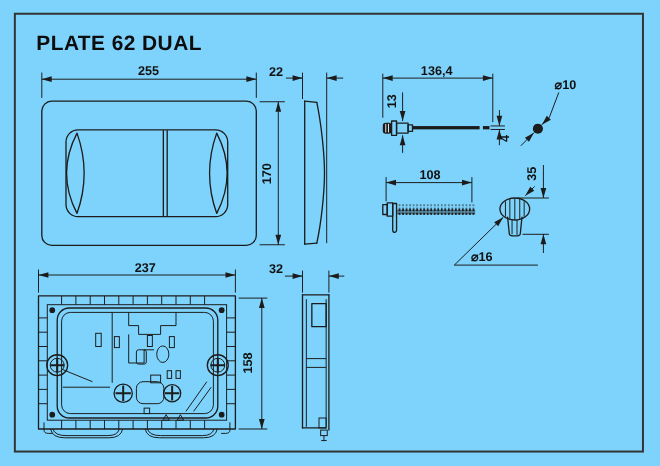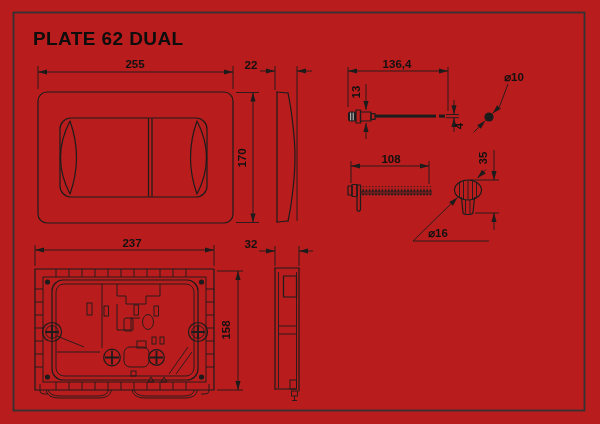--- a/index.html
+++ b/index.html
@@ -1,16 +1,16 @@
 <!DOCTYPE html>
 <html><head>
 <meta charset="utf-8">
 <style>
   html,body{margin:0;padding:0;background:#fff;}
-  .sheet{position:relative;width:600px;height:424px;background:#b91c1c;overflow:hidden;
+  .sheet{position:relative;width:600px;height:424px;background:#7dd3fc;overflow:hidden;
          font-family:"Liberation Sans", sans-serif;}
   svg{display:block;}
   .ln{stroke:#1c1c1c;stroke-width:1.2;fill:none;stroke-linecap:round;stroke-linejoin:round;}
   .thin{stroke:#1c1c1c;stroke-width:0.9;fill:none;}
   .dim{stroke:#1c1c1c;stroke-width:0.9;fill:none;}
   .fillk{fill:#1c1c1c;stroke:none;}
   .dimtxt{font-family:"Liberation Sans", sans-serif;font-size:11.5px;font-weight:bold;fill:#111;}
   .titletxt{font-family:"Liberation Sans", sans-serif;font-size:19px;font-weight:bold;fill:#0d0d0d;letter-spacing:0.4px;}
   .cross{stroke:#1c1c1c;stroke-width:1.8;fill:none;}
 </style>

